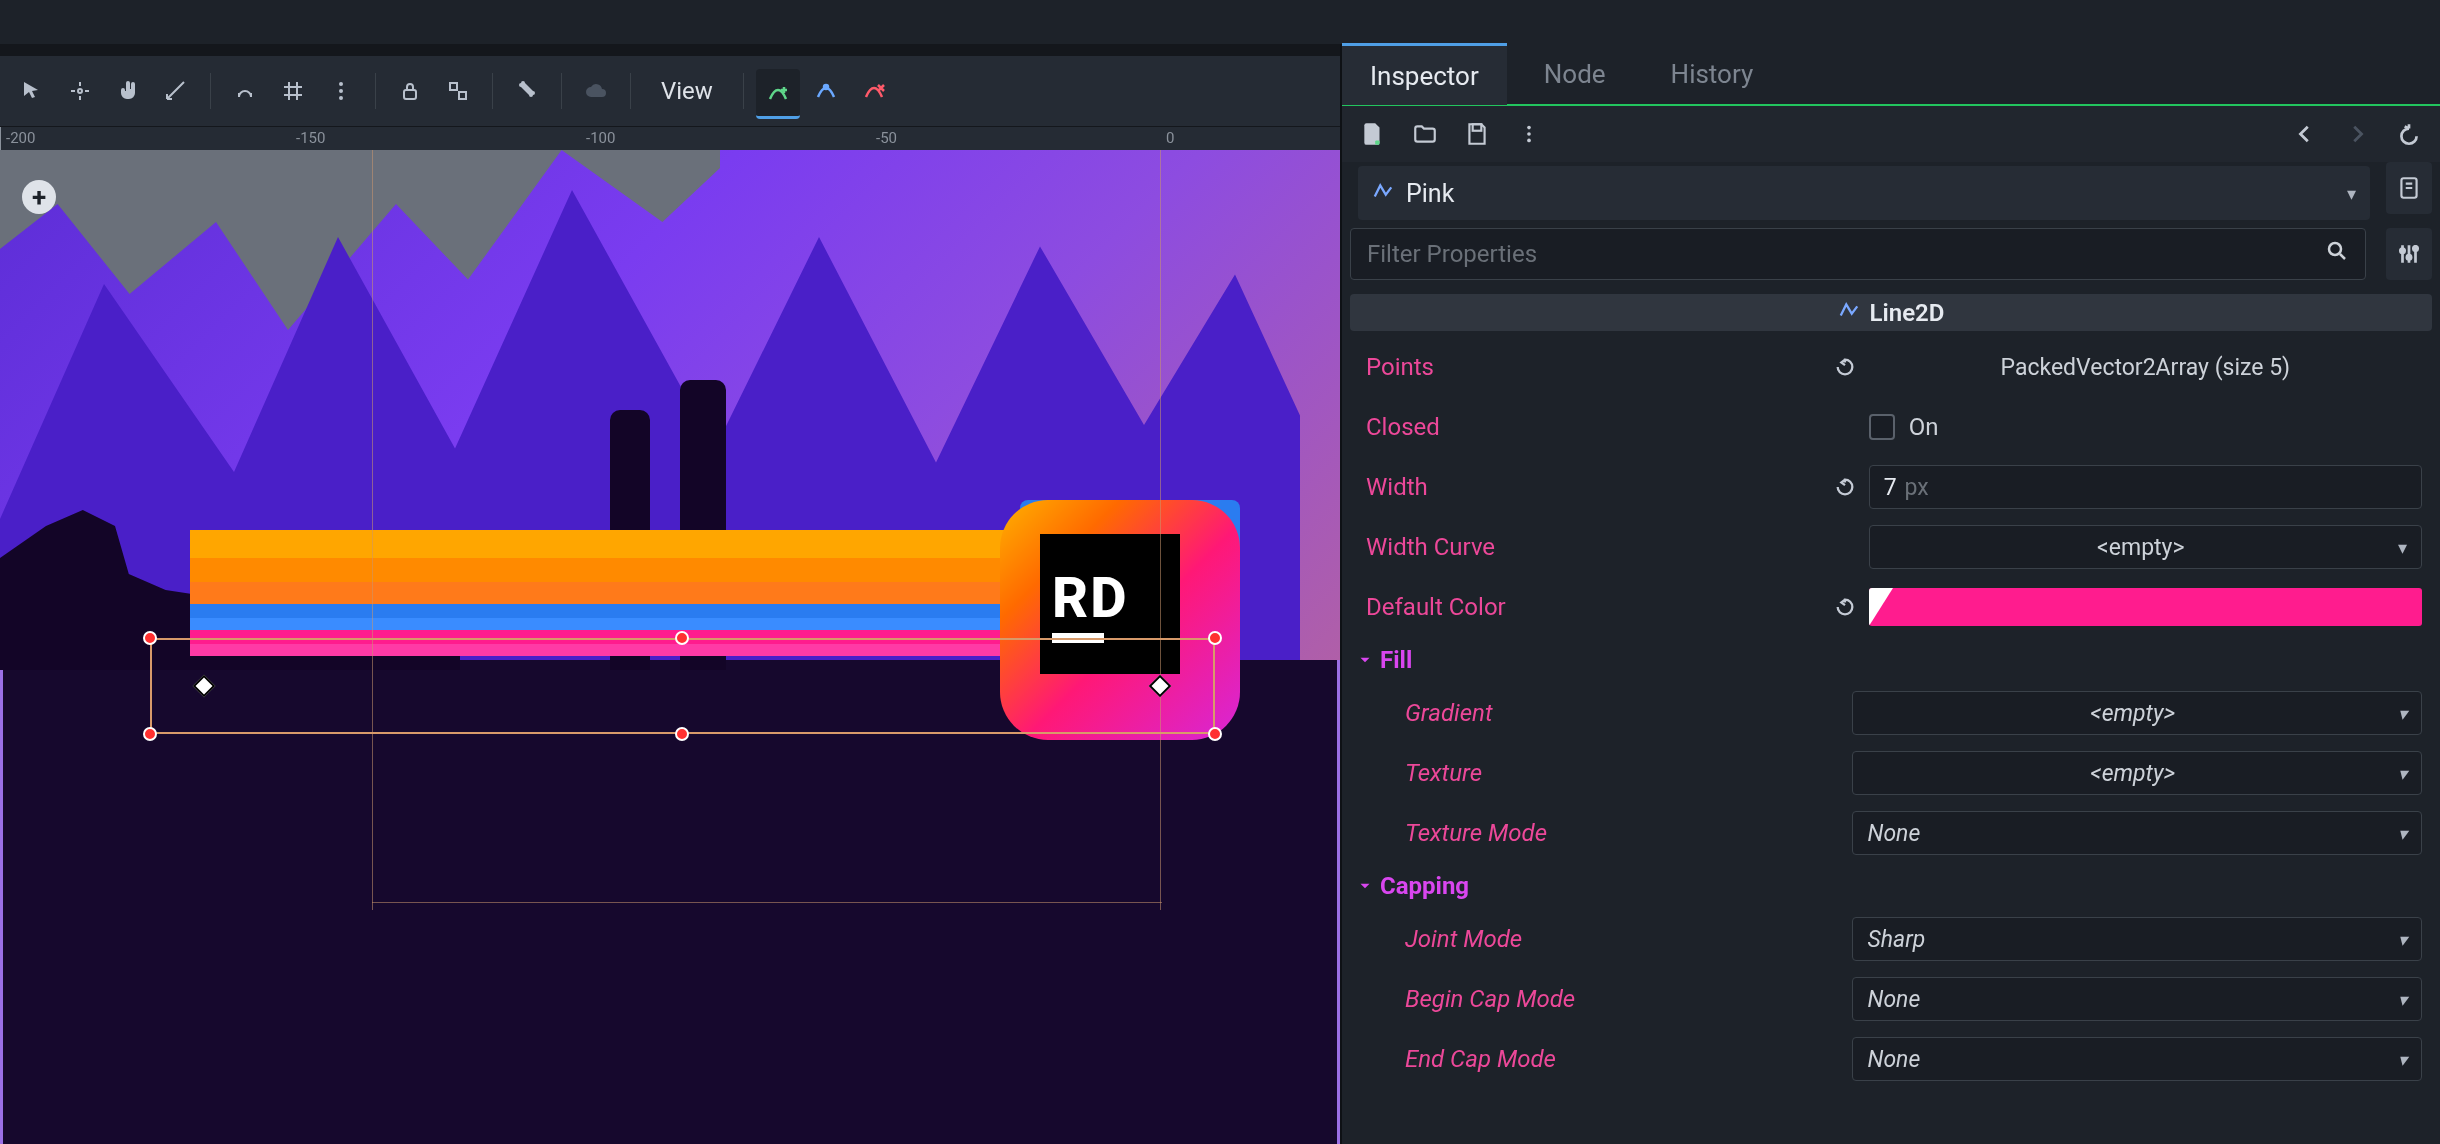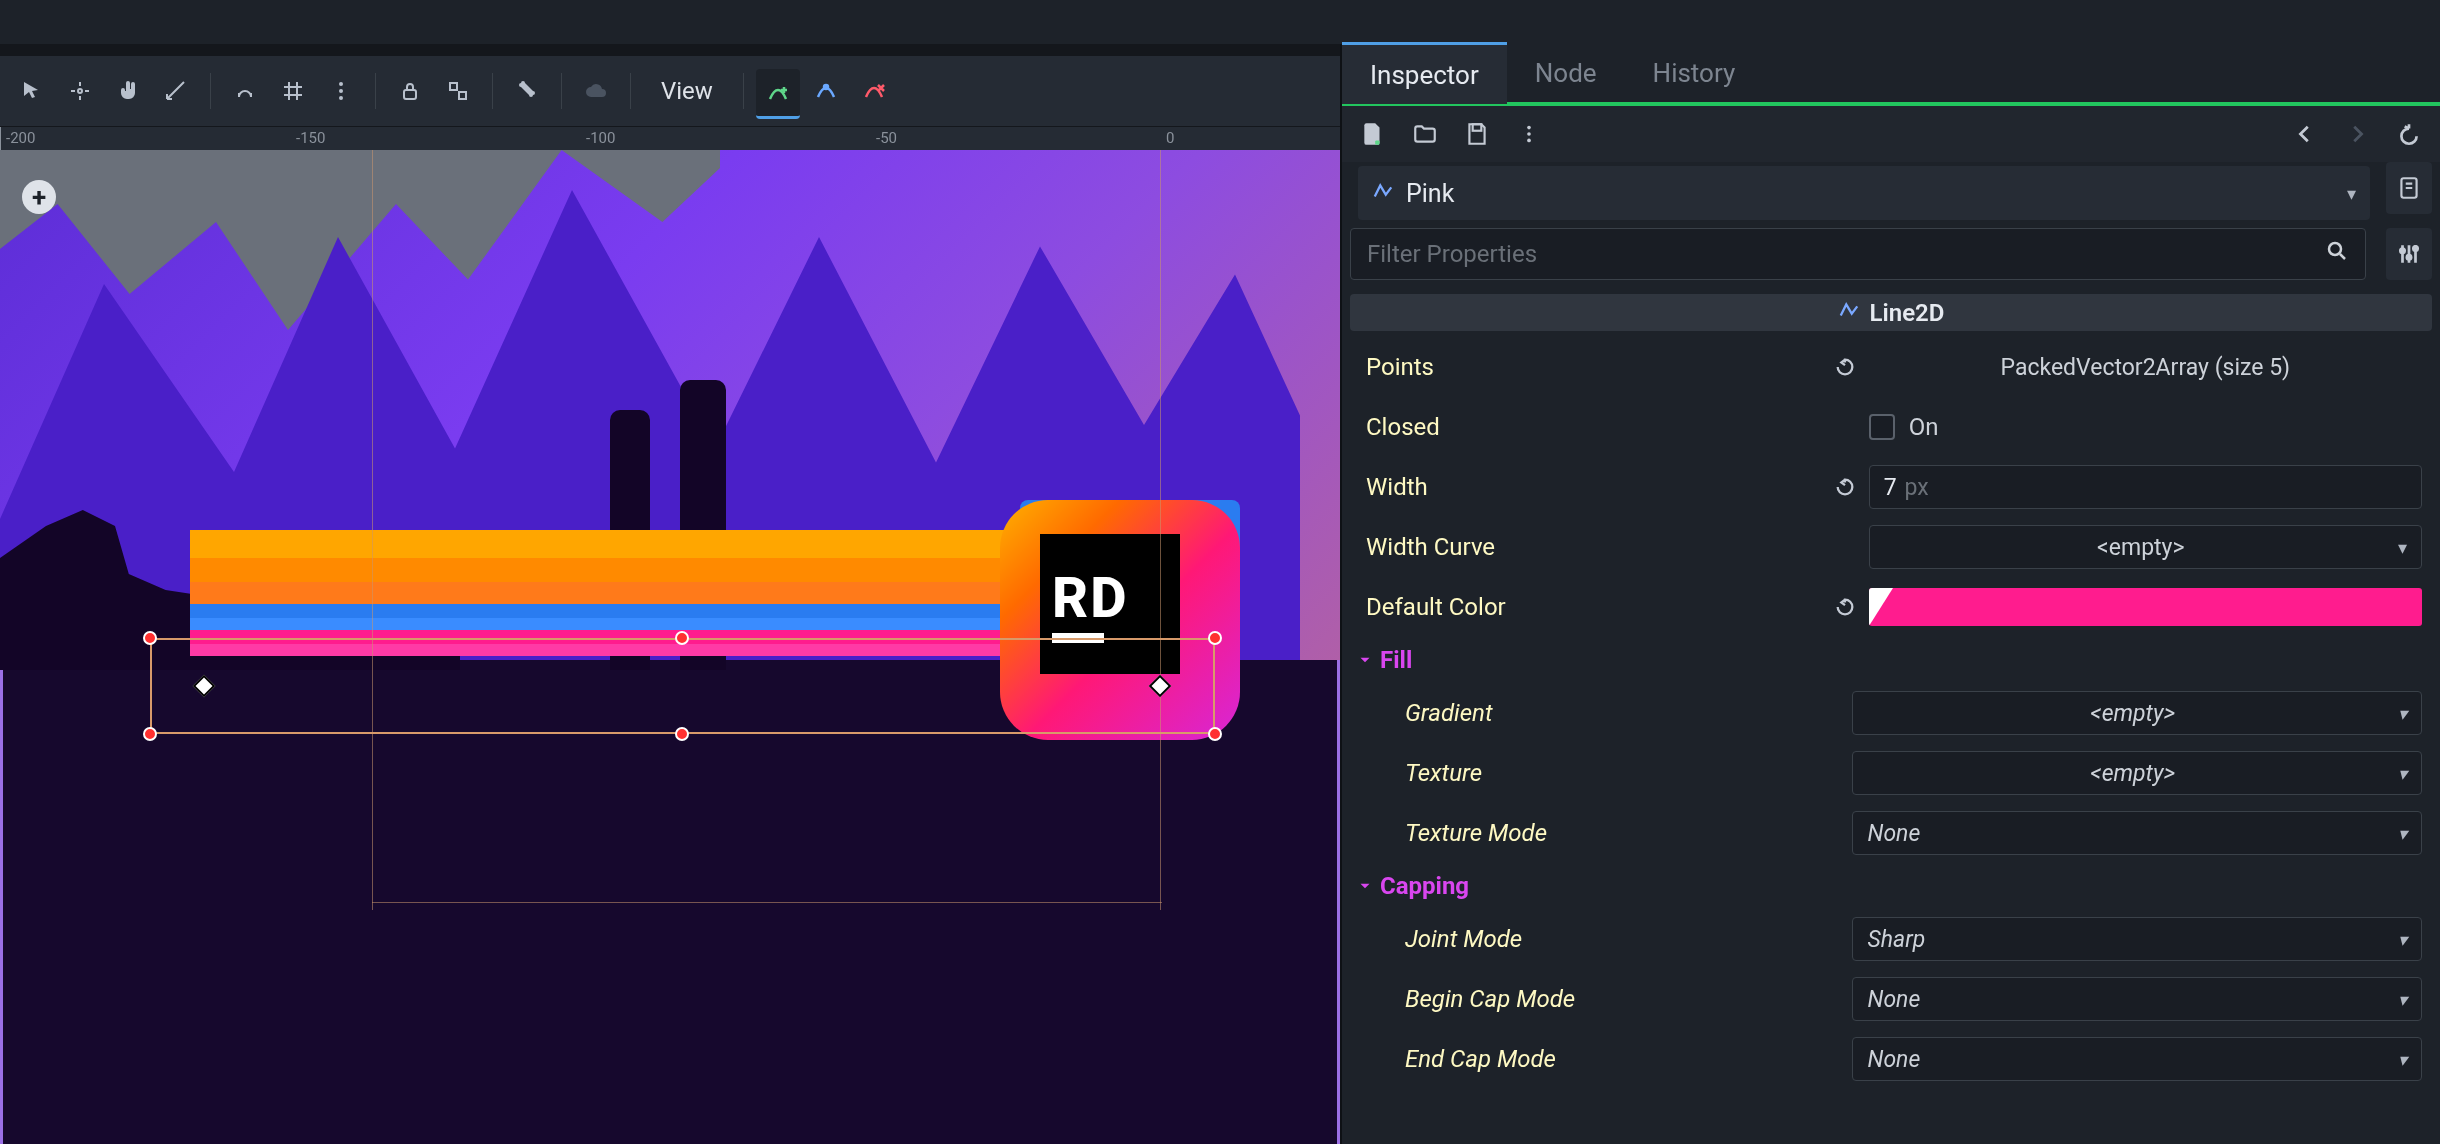--- a/index.html
+++ b/index.html
@@ -31,36 +31,36 @@
 .icon-inner .rd { color:#fff; font-weight:800; font-size:56px; letter-spacing:2px; }
 .icon-inner .bar { width:52px; height:10px; background:#fff; margin-top:2px; }
 .sel-box { position:absolute; border:2px solid #d89a6a; }
 .handle { position:absolute; width:14px; height:14px; background:#ff3030; border:2px solid #fff; border-radius:50%; transform:translate(-50%,-50%); }
 .diamond { position:absolute; width:16px; height:16px; background:#fff; border:2px solid #000; transform:translate(-50%,-50%) rotate(45deg); }
 .guide { position:absolute; background:rgba(200,150,110,.55); }
 .zoom-badge { position:absolute; left:22px; top:30px; width:34px; height:34px; border-radius:50%; background:#dfe3e9; color:#1d2229; display:flex; align-items:center; justify-content:center; font-size:26px; font-weight:700; cursor:pointer; }
 .viewport-border { position:absolute; left:0; top:0; width:100%; height:100%; border:3px solid #9b6fe6; pointer-events:none; }
 
 .inspector { width:1100px; background:#1d2229; display:flex; flex-direction:column; border-left:2px solid #0e1115; min-width:0; }
-.insp-tabs { height:62px; display:flex; align-items:center; background:#1d2229; border-bottom:4px solid #22c55e; }
+.insp-tabs { height:62px; display:flex; align-items:center; background:#1d2229; border-bottom:2px solid #22c55e;gap:9px; }
 .insp-tab { padding:0 28px; height:62px; display:flex; align-items:center; font-size:26px; color:#7d8590; cursor:pointer; }
 .insp-tab.active { color:#e6eaf0; background:#262c35; border-top:3px solid #4f9fe6; }
 .insp-toolbar { height:56px; display:flex; align-items:center; padding:0 14px; gap:18px; background:#21262e; }
 .insp-toolbar .spacer { flex:1; }
 .itb-btn { width:34px; height:34px; display:flex; align-items:center; justify-content:center; color:#c4cad4; cursor:pointer; }
 .node-row { height:54px; background:#262c35; display:flex; align-items:center; padding:0 14px; gap:12px; margin:4px 8px 0 8px; border-radius:4px; }
 .node-row .nm { font-size:25px; color:#e6eaf0; flex:1; }
 .filter-row { display:flex; margin:8px 8px 0 8px; gap:20px; }
 .filter-input { flex:1; height:52px; background:#191d24; border:1px solid #3a4149; border-radius:4px; padding:0 16px; font-size:24px; color:#cdd2d9; display:flex; align-items:center; justify-content:space-between; }
 .side-btn { width:46px; height:52px; background:#262c35; border-radius:4px; display:flex; align-items:center; justify-content:center; color:#c4cad4; cursor:pointer; }
 .class-header { margin:14px 8px 0 8px; height:37px; background:#30363f; border-radius:4px; display:flex; align-items:center; justify-content:center; gap:10px; font-size:24px; font-weight:600; color:#e6eaf0; }
 .props { margin:6px 0 0 0; overflow-y:auto; }
 .prop-row { display:flex; align-items:center; height:60px; padding:0 18px 0 24px; font-size:24px; }
 .prop-row.indent { padding-left:63px;font-style:italic; }
-.prop-label { flex:0 0 44%; color:#fef9c3; }
+.prop-label { flex:0 0 44%; color:#ec4899; }
 .prop-val { flex:1; display:flex; align-items:center; gap:10px; }
 .revert { width:28px; height:28px; color:#c4cad4; cursor:pointer; display:flex; align-items:center; justify-content:center; }
 .val-box { flex:1; height:44px; background:#191d24; border:1px solid #3a4149; border-radius:4px; display:flex; align-items:center; padding:0 14px; color:#cdd2d9; font-size:23px; justify-content:space-between; cursor:pointer; }
 .val-box.center { justify-content:center; }
 .val-plain { flex:1; text-align:center; color:#cdd2d9; font-size:23px; }
 .color-swatch { flex:1; height:38px; border-radius:3px; position:relative; overflow:hidden; cursor:pointer; }
 .color-swatch .tri { position:absolute; left:0; top:0; width:0; height:0; border-top:38px solid #fff; border-right:24px solid transparent; }
 .checkbox { width:26px; height:26px; border:2px solid #5a616b; border-radius:4px; background:#191d24; cursor:pointer; }
 .spin { flex:1; height:44px; background:#191d24; border:1px solid #3a4149; border-radius:4px; display:flex; align-items:center; padding:0 14px; gap:8px; }
 .spin .num { color:#e6eaf0; font-size:23px; }

